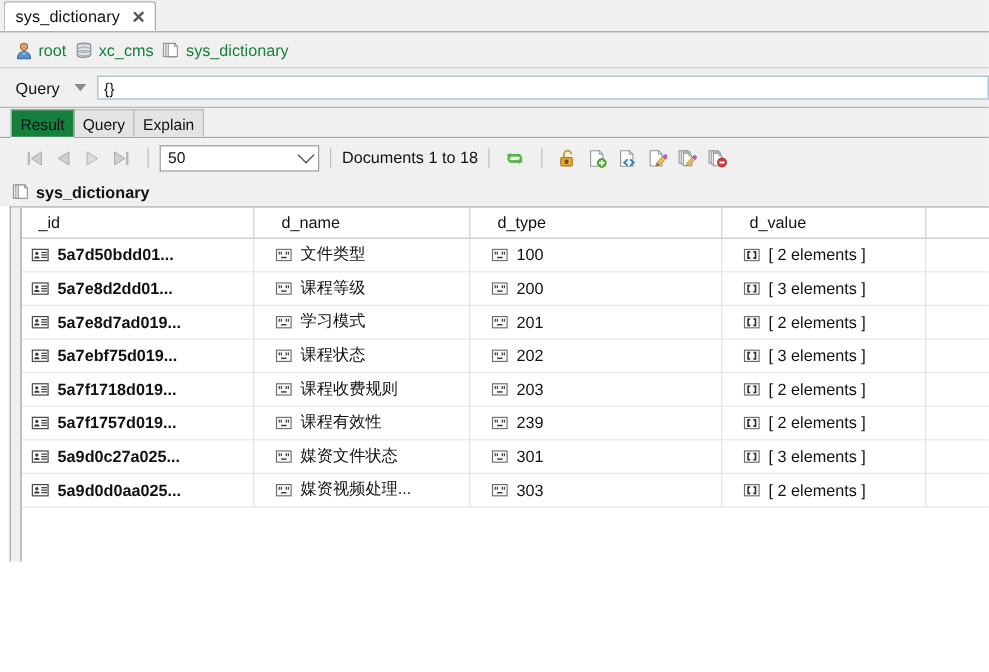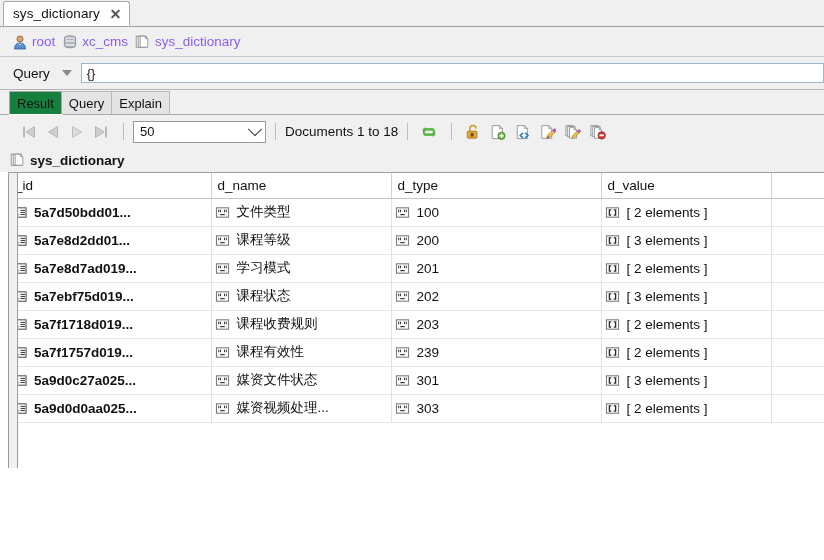--- a/index.html
+++ b/index.html
@@ -65,23 +65,23 @@
   .breadcrumb {
     height: 29px;
     background: #f0f0f0;
     display: flex;
     align-items: center;
     padding-left: 12px;
     border-bottom: 1px solid #c8c8c8;
   }
   .crumb {
     display: flex;
-    align-items: center;
+    align-items: flex-end;
     font-size: 13.5px;
-    color: #8b5cf6;
+    color: #15803d;
     margin-right: 3px;
     white-space: nowrap;
   }
   .crumb .lbl { margin-left: 4px; margin-right: 4px; }
 
   
   .querybar {
     height: 32px;
     background: #f0f0f0;
     display: flex;
@@ -227,32 +227,32 @@
   }
   table.grid th {
     height: 25px;
     text-align: left;
     font-weight: normal;
     font-size: 13.5px;
     color: #111;
     background: #ffffff;
     border-right: 1px solid #d2d2d2;
     border-bottom: 1px solid #c4c4c4;
-    padding-left: 6px;
+    padding-left: 23px;
     vertical-align: middle;
     box-sizing: border-box;
   }
   table.grid td {
     height: 28px;
     font-size: 13.5px;
     color: #111;
     background: #ffffff;
     border-right: 1px solid #e2e2e2;
     border-bottom: 1px solid #e6e6e6;
-    padding-left: 3px;
+    padding-left: 17px;
     vertical-align: middle;
     box-sizing: border-box;
     white-space: nowrap;
     overflow: hidden;
   }
   td.cell { }
   .cell-inner { display: flex; align-items: center; }
   .cell-text { margin-left: 7px; }
   .cell-text.bold { font-weight: bold; }
 

